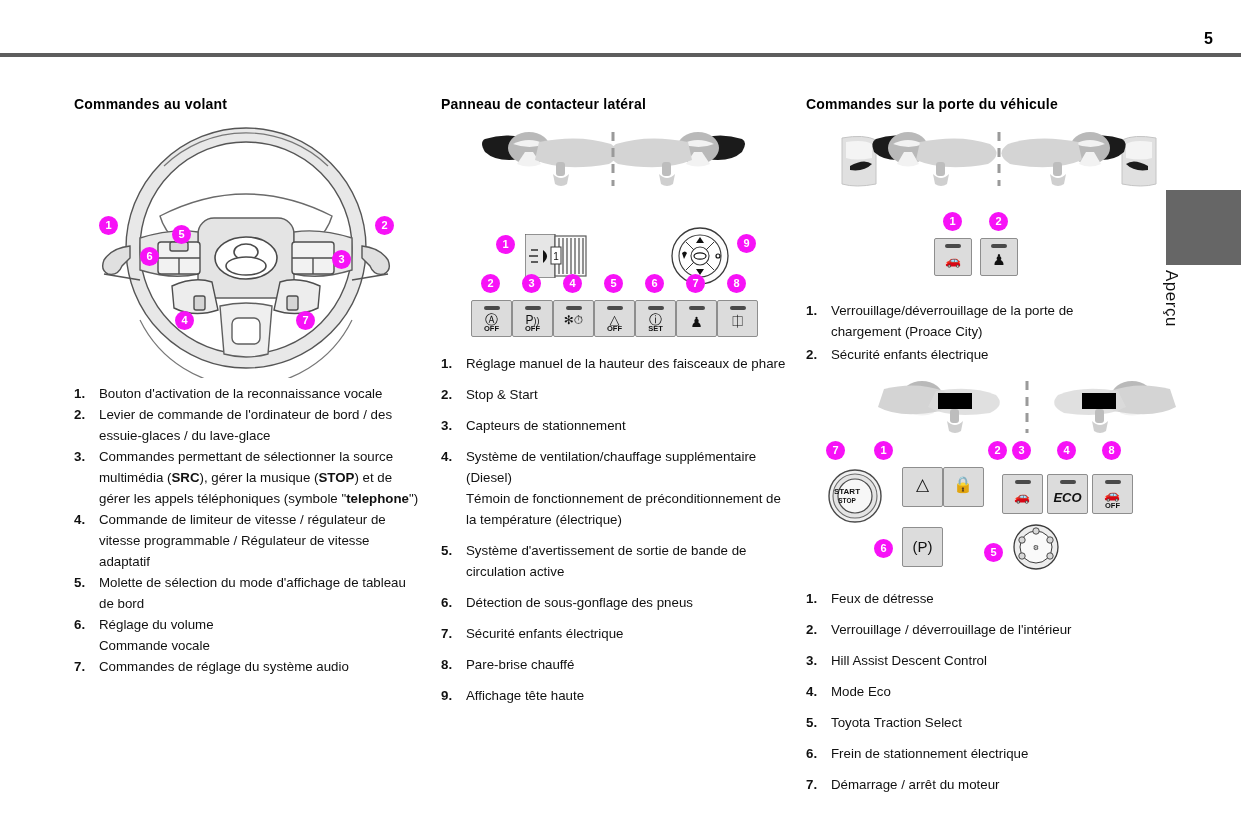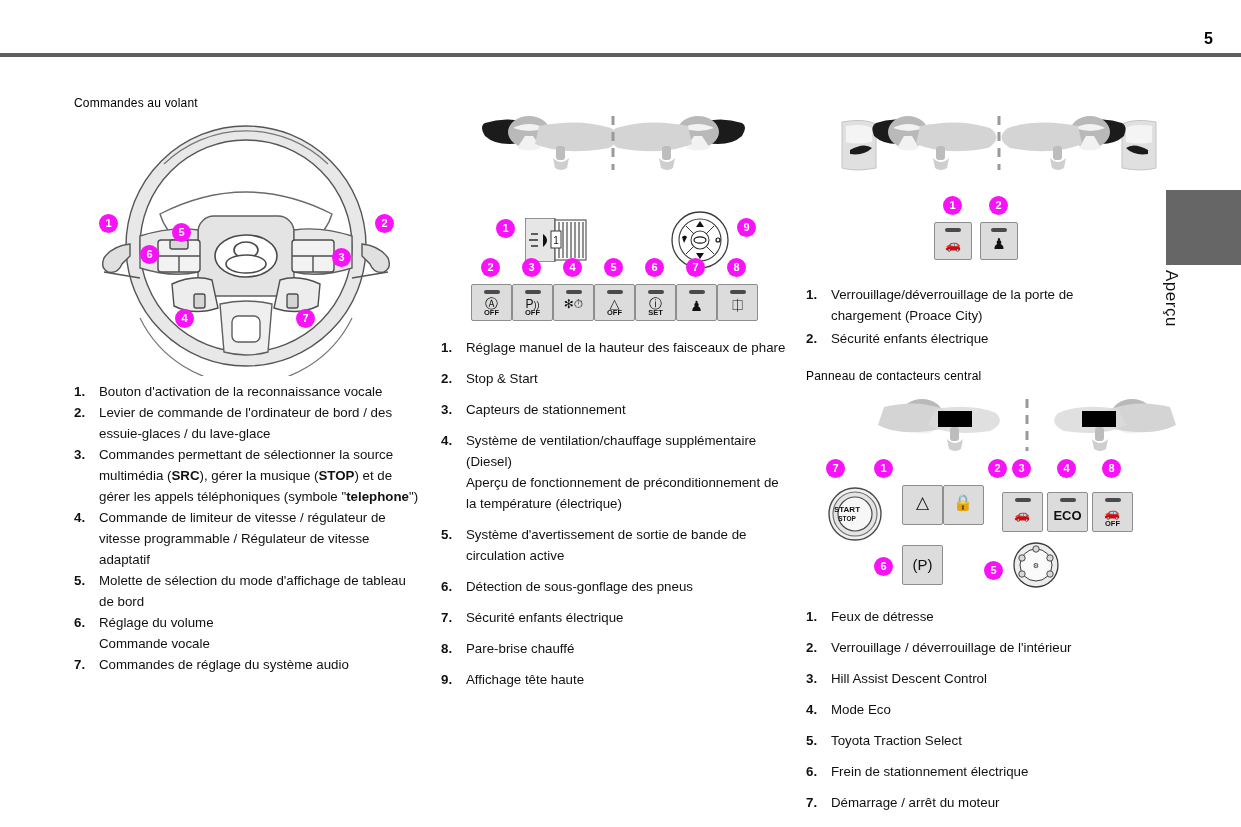--- a/index.html
+++ b/index.html
@@ -54,22 +54,22 @@
   .col {
     position: absolute;
     top: 96px;
   }
   .col-1 { left: 74px;  width: 350px; }
   .col-2 { left: 441px; width: 345px; }
   .col-3 { left: 806px; width: 330px; }
 
   h2.section-title {
     margin: 0 0 4px 0;
-    font-size: 12px;
-    font-weight: normal;
+    font-size: 14px;
+    font-weight: bold;
     letter-spacing: .2px;
     color: #000;
   }
 
   
   ol.numlist {
     list-style: none;
     margin: 0; padding: 0;
     font-size: 13.3px;
     line-height: 21px;
@@ -240,20 +240,21 @@
     </li>
     <li>
       <span class="num">7.</span>
       <span class="sub">Commandes de réglage du système audio</span>
     </li>
   </ol>
 </div>
 
 <div class="col col-2">
 
+  <h2 class="section-title">Panneau de contacteur latéral</h2>
 
   <div class="figure" style="height:215px; margin-top:18px;">
 
     <svg width="345" height="62" viewBox="0 0 345 62" style="position:absolute;left:0;top:0;">
       <g>
 
         <path d="M 44 22 q -6 -10 0 -13 q 18 -6 36 -2 l 0 22 q -24 4 -36 -7 z" fill="#1b1b1b"></path>
         <ellipse cx="88" cy="18" rx="21" ry="16" fill="#b9b9b9"></ellipse>
         <path d="M 72 14 q 16 -8 32 0 q -15 6 -32 0 z" fill="#f2f2f2"></path>
         <path d="M 84 22 l -8 12 q 12 5 24 0 l -8 -12 z" fill="#f2f2f2"></path>
@@ -380,21 +381,21 @@
       <span class="num">2.</span>
       <span class="sub">Stop &amp; Start</span>
     </li>
     <li>
       <span class="num">3.</span>
       <span class="sub">Capteurs de stationnement</span>
     </li>
     <li>
       <span class="num">4.</span>
       <span class="sub">Système de ventilation/chauffage supplémentaire (Diesel)</span>
-      <span class="sub">Aperçu de fonctionnement de préconditionnement de la température (électrique)</span>
+      <span class="sub">Témoin de fonctionnement de préconditionnement de la température (électrique)</span>
     </li>
     <li>
       <span class="num">5.</span>
       <span class="sub">Système d'avertissement de sortie de bande de circulation active</span>
     </li>
     <li>
       <span class="num">6.</span>
       <span class="sub">Détection de sous-gonflage des pneus</span>
     </li>
     <li>
@@ -407,20 +408,21 @@
     </li>
     <li>
       <span class="num">9.</span>
       <span class="sub">Affichage tête haute</span>
     </li>
   </ol>
 </div>
 
 <div class="col col-3">
 
+  <h2 class="section-title">Commandes sur la porte du véhicule</h2>
 
   <div class="figure" style="height:170px; margin-top:18px;">
 
     <svg width="330" height="62" viewBox="0 0 330 62" style="position:absolute;left:28px;top:0;">
       <g>
 
         <path d="M 8 8 q 22 -4 34 2 l 0 44 q -20 4 -34 0 z" fill="#e0e0e0" stroke="#c4c4c4"></path>
         <path d="M 12 12 q 18 -3 26 2 l 0 14 q -16 3 -26 0 z" fill="#f4f4f4"></path>
         <path d="M 16 36 q 14 -8 22 -2 q -8 8 -22 6 z" fill="#1b1b1b"></path>
         <path d="M 40 22 q -4 -10 2 -13 q 16 -6 32 -2 l 0 22 q -22 4 -34 -7 z" fill="#1b1b1b"></path>
@@ -465,21 +467,20 @@
     <li>
       <span class="num">1.</span>
       <span class="sub">Verrouillage/déverrouillage de la porte de chargement (Proace City)</span>
     </li>
     <li style="margin-top:2px;">
       <span class="num">2.</span>
       <span class="sub">Sécurité enfants électrique</span>
     </li>
   </ol>
 
-  <h2 class="section-title" style="margin-top:20px;">Panneau de contacteurs central</h2>
 
   <div class="figure" style="height:205px; margin-top:14px;">
 
     <svg width="330" height="58" viewBox="0 0 330 58" style="position:absolute;left:58px;top:0;">
       <g>
 
         <ellipse cx="58" cy="18" rx="21" ry="16" fill="#b9b9b9"></ellipse>
         <path d="M 42 14 q 16 -8 32 0 q -15 6 -32 0 z" fill="#f2f2f2"></path>
         <path d="M 54 22 l -8 12 q 12 5 24 0 l -8 -12 z" fill="#f2f2f2"></path>
         <path d="M 20 10 q 32 -8 60 2 q 12 10 -4 20 q -40 8 -62 -4 z" fill="#d4d4d4"></path>
@@ -524,21 +525,21 @@
       <span class="sw-glyph" style="top:10px; font-size:16px;">🔒</span>
     </div>
     <div class="callout" style="left:182px; top:62px;">2</div>
 
     <div class="swbtn" style="left:196px; top:95px; width:41px; height:40px;">
       <span class="swled"></span>
       <span class="sw-glyph" style="top:15px; font-size:13px;">🚗</span>
     </div>
     <div class="callout" style="left:206px; top:62px;">3</div>
 
-    <div class="swbtn" style="left:241px; top:95px; width:41px; height:40px;">
+    <div class="swbtn" style="left:241px; top:95px; width:41px; height:40px;font-style:italic;">
       <span class="swled"></span>
       <span class="sw-glyph" style="top:16px; font-size:13px; font-weight:bold;">ECO</span>
     </div>
     <div class="callout" style="left:251px; top:62px;">4</div>
 
     <div class="swbtn" style="left:286px; top:95px; width:41px; height:40px;">
       <span class="swled"></span>
       <span class="sw-glyph" style="top:13px; font-size:13px;">🚗</span>
       <span class="sw-caption">OFF</span>
     </div>

